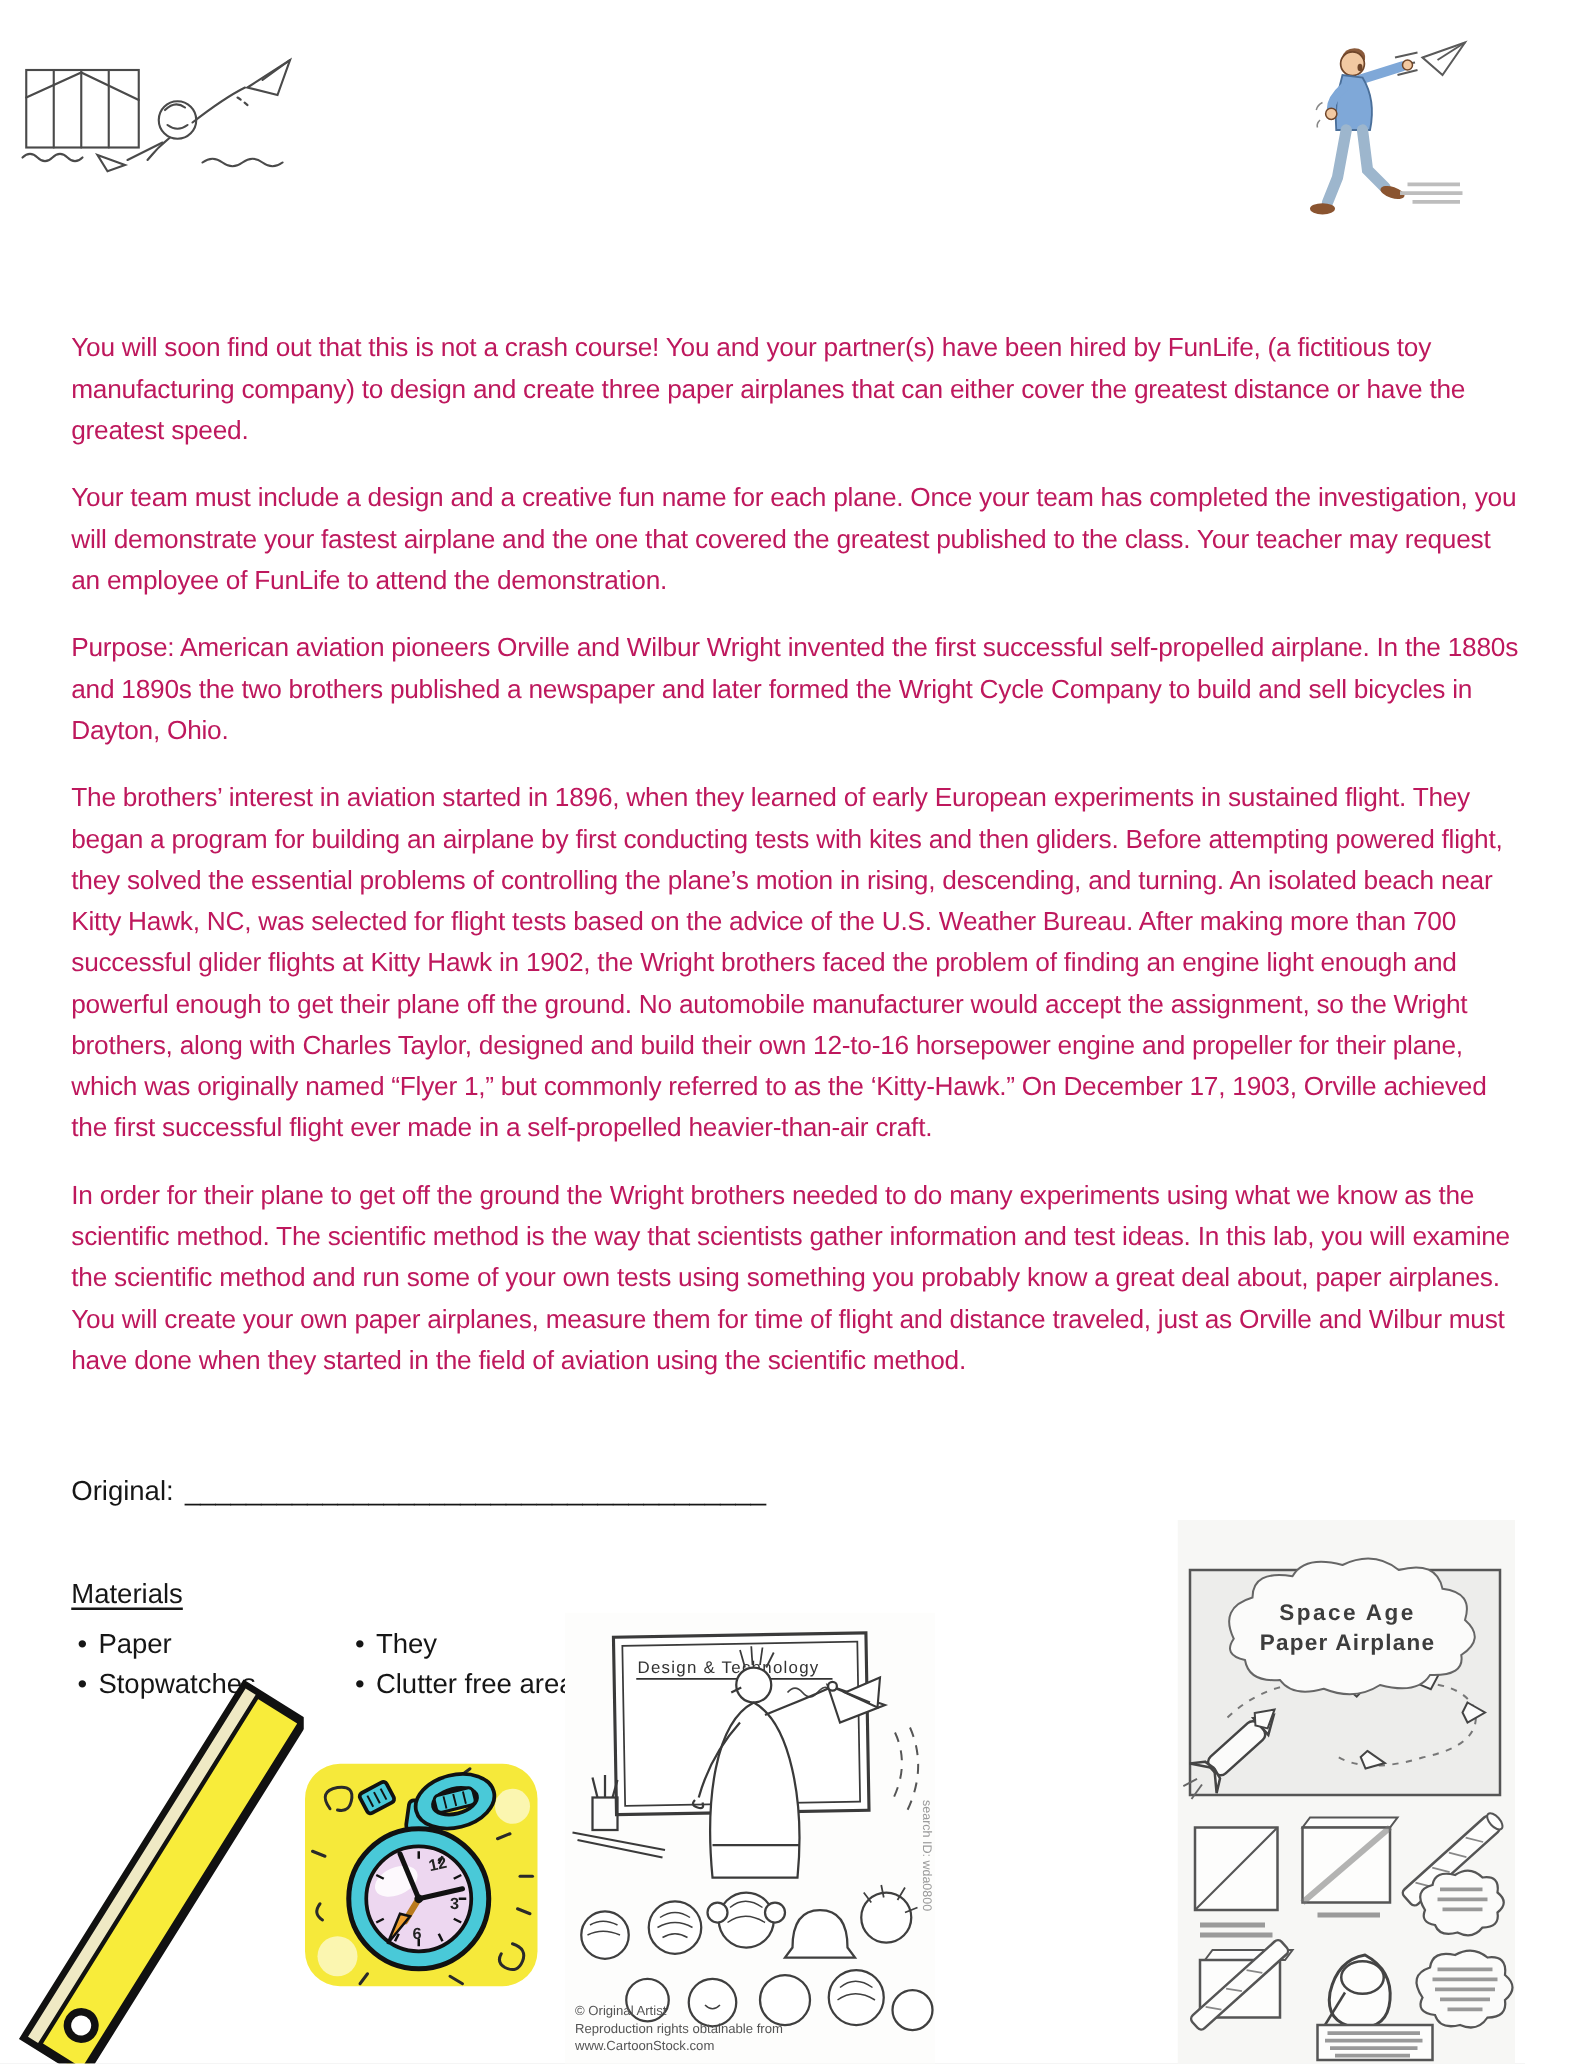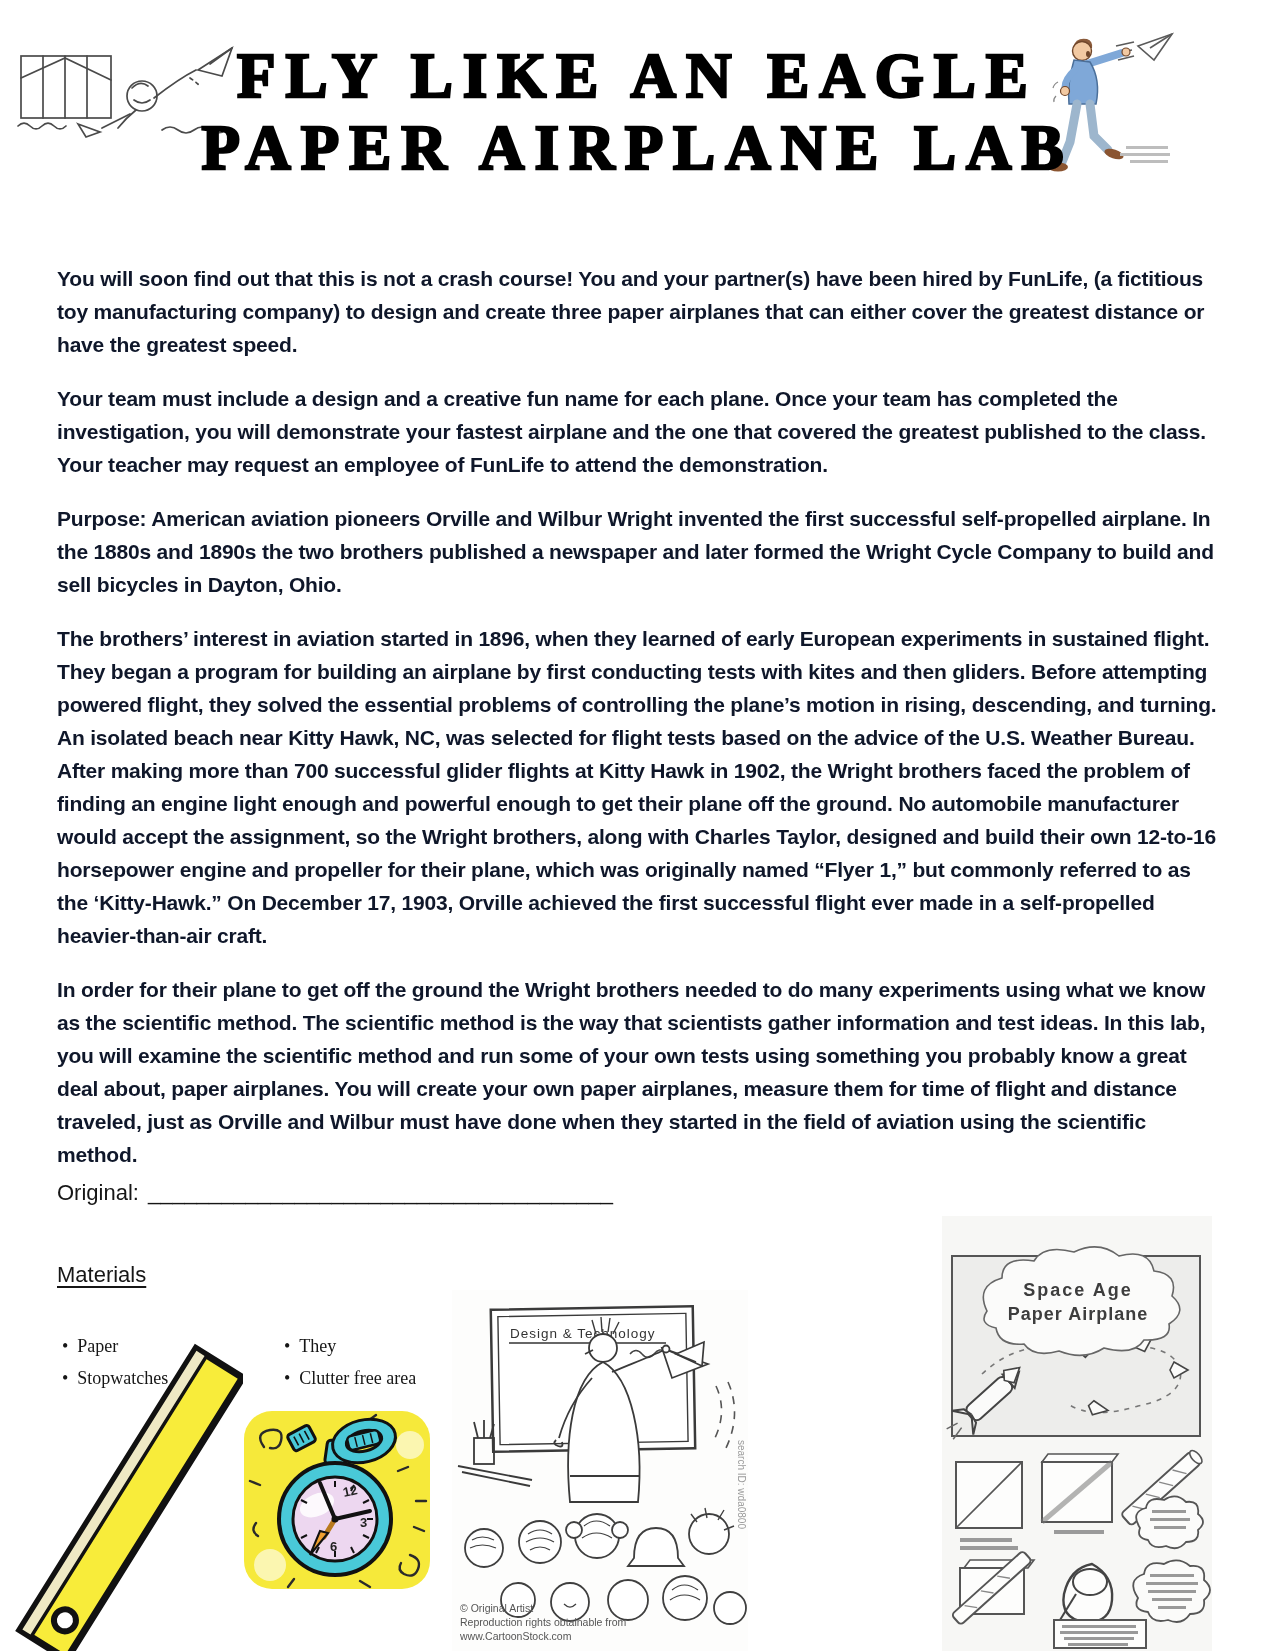--- a/index.html
+++ b/index.html
@@ -27,40 +27,40 @@
     color:#000;
     -webkit-text-stroke:2.6px #000;
     white-space:nowrap;
   }
   .hdr-img{position:absolute;}
   .hdr-img.left{left:14px;top:42px;}
   .hdr-img.right{left:1032px;top:24px;}
   
   .body-text{
     position:absolute;left:57px;top:262px;width:1163px;
-    font-size:21px;line-height:33px;letter-spacing:-0.2px;color:#0f172a;font-weight:bold;
+    font-size:21px;line-height:33px;letter-spacing:-0.2px;color:#be185d;
   }
   .body-text p{margin:0 0 21px 0;}
   
   .question-row{
     position:absolute;left:57px;top:1180px;
     font-size:22px;color:#161616;white-space:nowrap;
   }
   .question-row .blank{margin-left:9px;letter-spacing:0;}
   
   .materials-heading{
     position:absolute;left:57px;top:1262px;
     font-size:22px;color:#161616;
     text-decoration:underline;
     text-underline-offset:4px;
   }
   .materials-cols{
-    position:absolute;left:62px;top:1333px;
+    position:absolute;left:62px;top:1301px;
     display:flex;
-    font-size:18px;color:#161616;font-family:Liberation Serif, serif;
+    font-size:22px;color:#161616;
   }
   .materials-col{list-style:none;margin:0;padding:0;}
   .materials-col.c1{width:222px;}
   .materials-col li{margin:0 0 5px 0;line-height:27px;white-space:nowrap;}
   .materials-col .bullet{margin-right:9px;}
   
   .clip{position:absolute;}
   .clip.ruler{left:8px;top:1318px;}
   .clip.stopwatch{left:240px;top:1405px;}
   .clip.classroom{left:452px;top:1290px;}
@@ -126,24 +126,20 @@
       </g>
 
       <g fill="#bdbdbd">
         <rect x="94" y="122" width="42" height="3"></rect>
         <rect x="88" y="129" width="50" height="3"></rect>
         <rect x="98" y="136" width="38" height="3"></rect>
       </g>
     </svg>
   </div>
 
-  <div class="title-wrap">
-    <span class="title-line">FLY LIKE AN EAGLE</span>
-    <span class="title-line">PAPER AIRPLANE LAB</span>
-  </div>
 
   <div class="body-text">
     <p>You will soon find out that this is not a crash course!  You and your partner(s) have been hired by FunLife, (a fictitious toy manufacturing company) to design and create three paper airplanes that can either cover the greatest distance or have the greatest speed.</p>
     <p>Your team must include a design and a creative fun name for each plane.  Once your team has completed the investigation, you will demonstrate your fastest airplane and the one that covered the greatest published to the class.  Your teacher may request an employee of FunLife to attend the demonstration.</p>
     <p>Purpose:  American aviation pioneers Orville and Wilbur Wright invented the first successful self-propelled airplane.  In the 1880s and 1890s the two brothers published a newspaper and later formed the Wright Cycle Company to build and sell bicycles in Dayton, Ohio.</p>
     <p>The brothers’ interest in aviation started in 1896, when they learned of early European experiments in sustained flight.  They began a program for building an airplane by first conducting tests with kites and then gliders.  Before attempting powered flight, they solved the essential problems of controlling the plane’s motion in rising, descending, and turning.  An isolated beach near Kitty Hawk, NC, was selected for flight tests based on the advice of the U.S. Weather Bureau.  After making more than 700 successful glider flights at Kitty Hawk in 1902, the Wright brothers faced the problem of finding an engine light enough and powerful enough to get their plane off the ground.  No automobile manufacturer would accept the assignment, so the Wright brothers, along with Charles Taylor, designed and build their own 12-to-16 horsepower engine and propeller for their plane, which was originally named “Flyer 1,” but commonly referred to as the ‘Kitty-Hawk.”  On December 17, 1903, Orville achieved the first successful flight ever made in a self-propelled heavier-than-air craft.</p>
     <p>In order for their plane to get off the ground the Wright brothers needed to do many experiments using what we know as the scientific method.  The scientific method is the way that scientists gather information and test ideas.  In this lab, you will examine the scientific method and run some of your own tests using something you probably know a great deal about, paper airplanes.  You will create your own paper airplanes, measure them for time of flight and distance traveled, just as Orville and Wilbur must have done when they started in the field of aviation using the scientific method.</p>
   </div>
 
   <div class="question-row">

